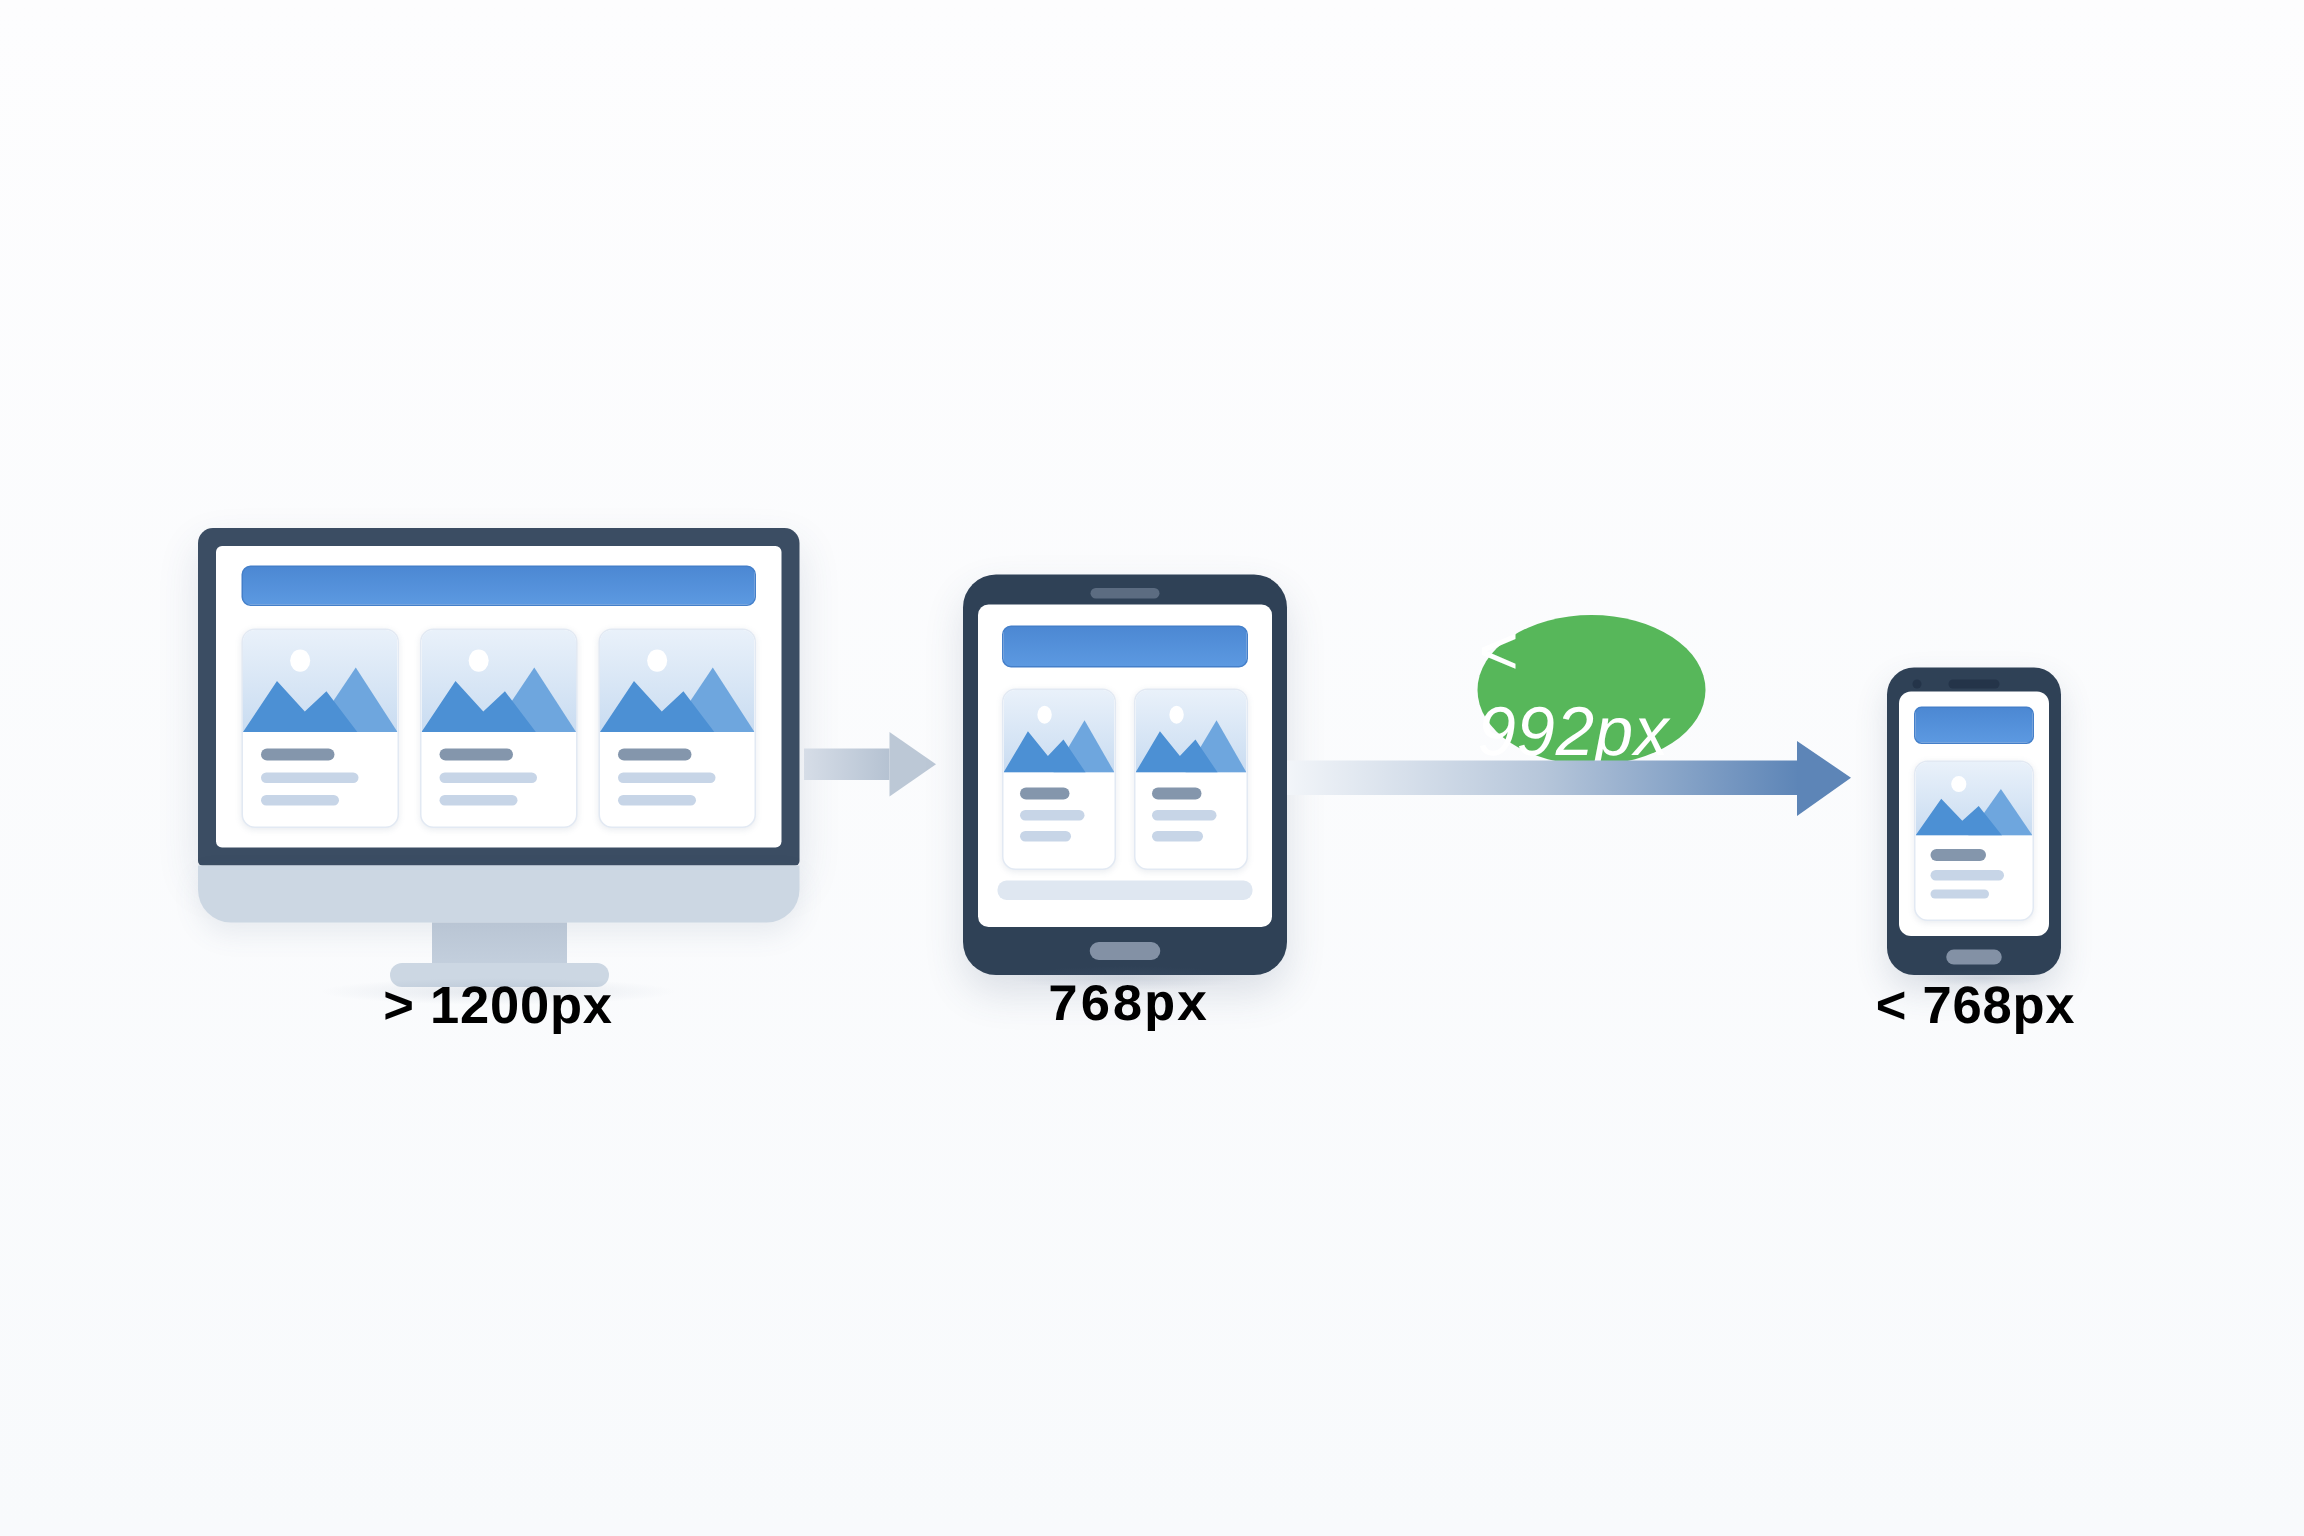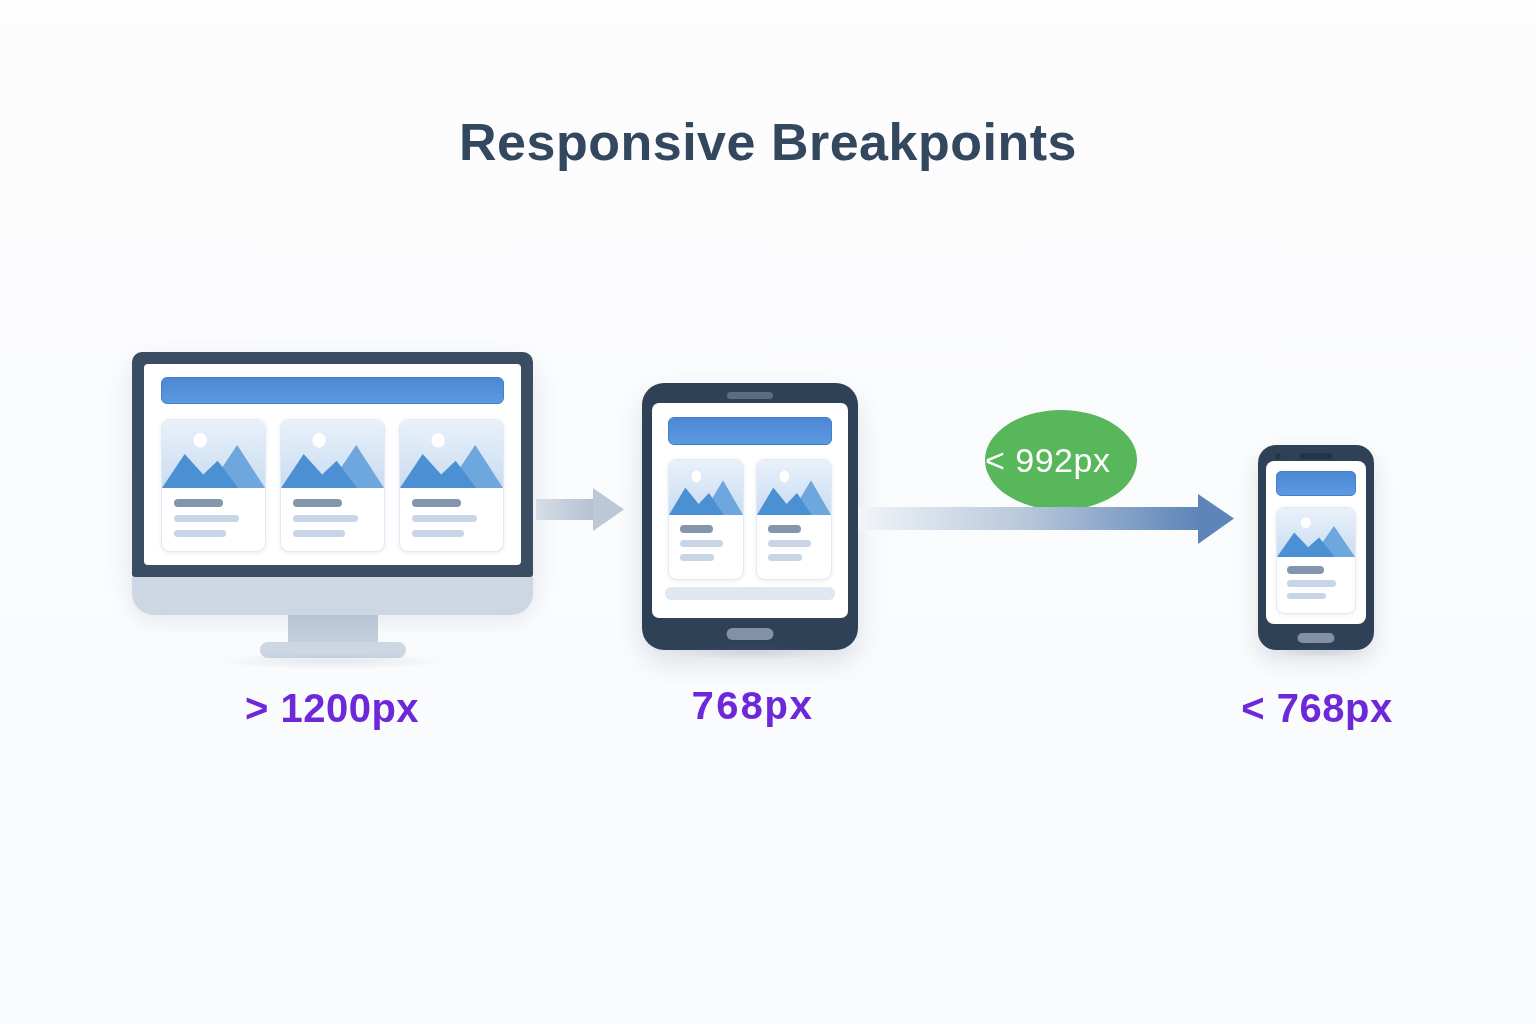--- a/index.html
+++ b/index.html
@@ -133,27 +133,27 @@
     width:37px;height:10px;border-radius:5px;background:#8391a5;
   }
 
   
   .arrow1{position:absolute;left:536px;top:486px;}
   .arrow2{position:absolute;left:858px;top:492px;}
   .badge{
     position:absolute;left:985px;top:410px;width:152px;height:100px;
     border-radius:50%;
     display:flex;align-items:center;
-    color:#ffffff;font-size:34px;font-weight:500;letter-spacing:.5px;
+    color:#ffffff;font-size:46px;font-weight:500;letter-spacing:.5px;font-style:italic;
   }
 
   
   .bp-label{
-    position:absolute;top:686px;transform:translateX(-50%);
-    font-size:40px;font-weight:600;color:#6d28d9;letter-spacing:.5px;
+    position:absolute;top:651px;transform:translateX(-50%);
+    font-size:35px;font-weight:600;color:#000000;letter-spacing:.5px;
     white-space:nowrap;
   }
 </style>
 </head>
 <body>
 
 <svg width="0" height="0" style="position:absolute" aria-hidden="true">
   <defs>
     <linearGradient id="skyG" x1="0" y1="0" x2="0" y2="1">
       <stop offset="0" stop-color="#e9f1fa"></stop>
@@ -166,21 +166,20 @@
     <linearGradient id="arrowG2" x1="0" y1="0" x2="1" y2="0">
       <stop offset="0" stop-color="#f2f5f9"></stop>
       <stop offset="0.5" stop-color="#b6c6da"></stop>
       <stop offset="1" stop-color="#5d85b7"></stop>
     </linearGradient>
   </defs>
 </svg>
 
 <div class="canvas">
 
-  <h1 class="title">Responsive Breakpoints</h1>
 
   <div class="monitor">
     <div class="monitor-frame">
       <div class="monitor-screen">
         <div class="navbar"></div>
         <div class="cards-row">
           <div class="card">
             <svg class="card-img" viewBox="0 0 100 60" preserveAspectRatio="none">
               <rect width="100" height="60" fill="url(#skyG)"></rect>
               <circle cx="37" cy="18" r="6.5" fill="#ffffff"></circle>

